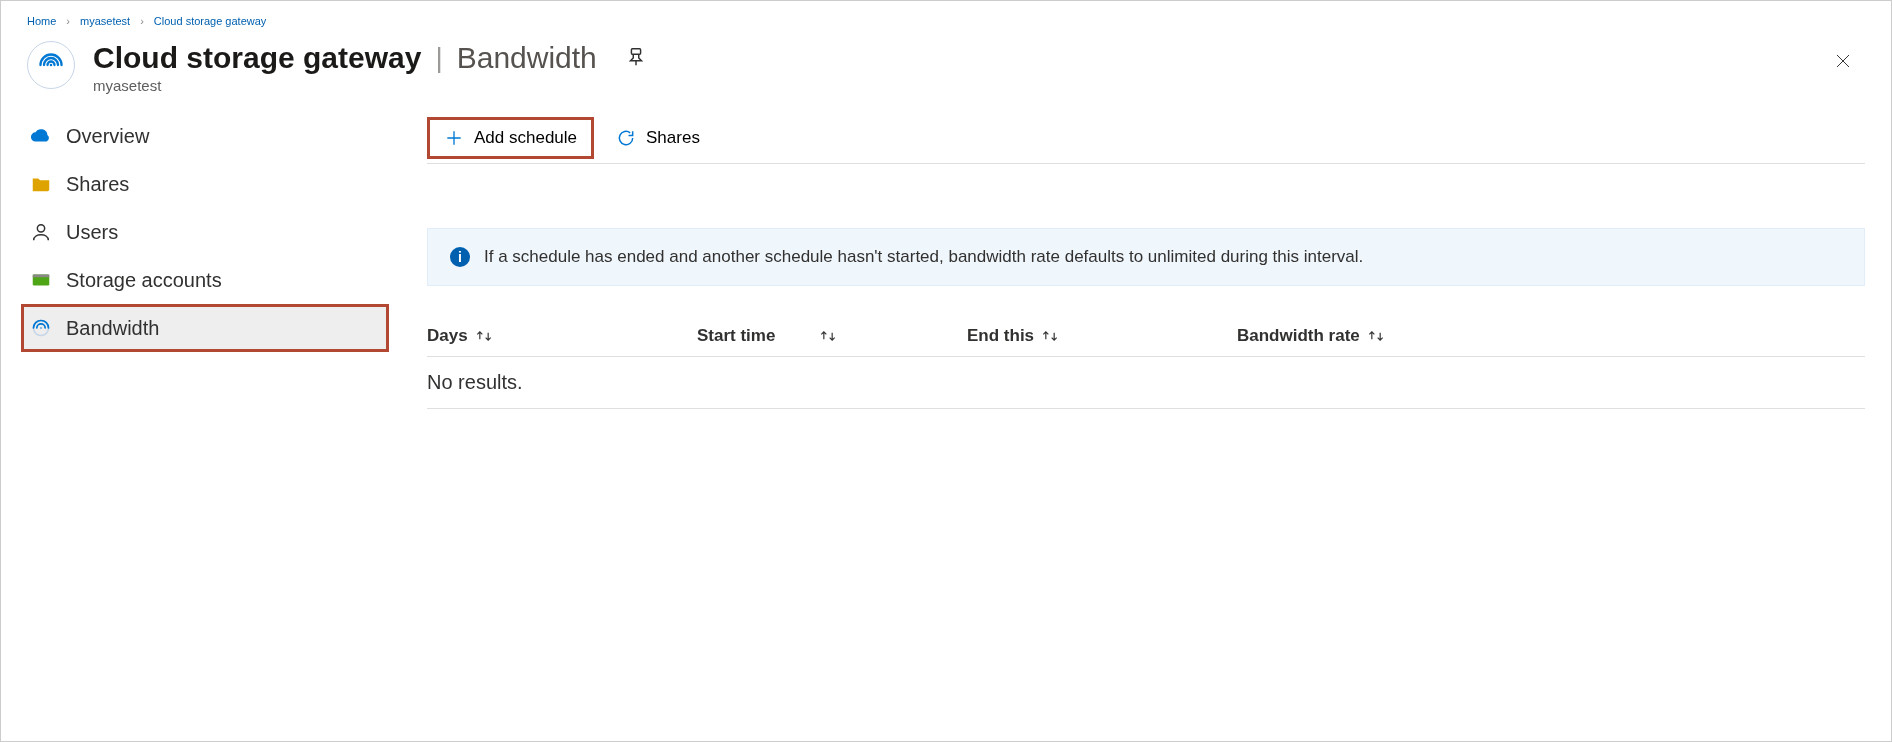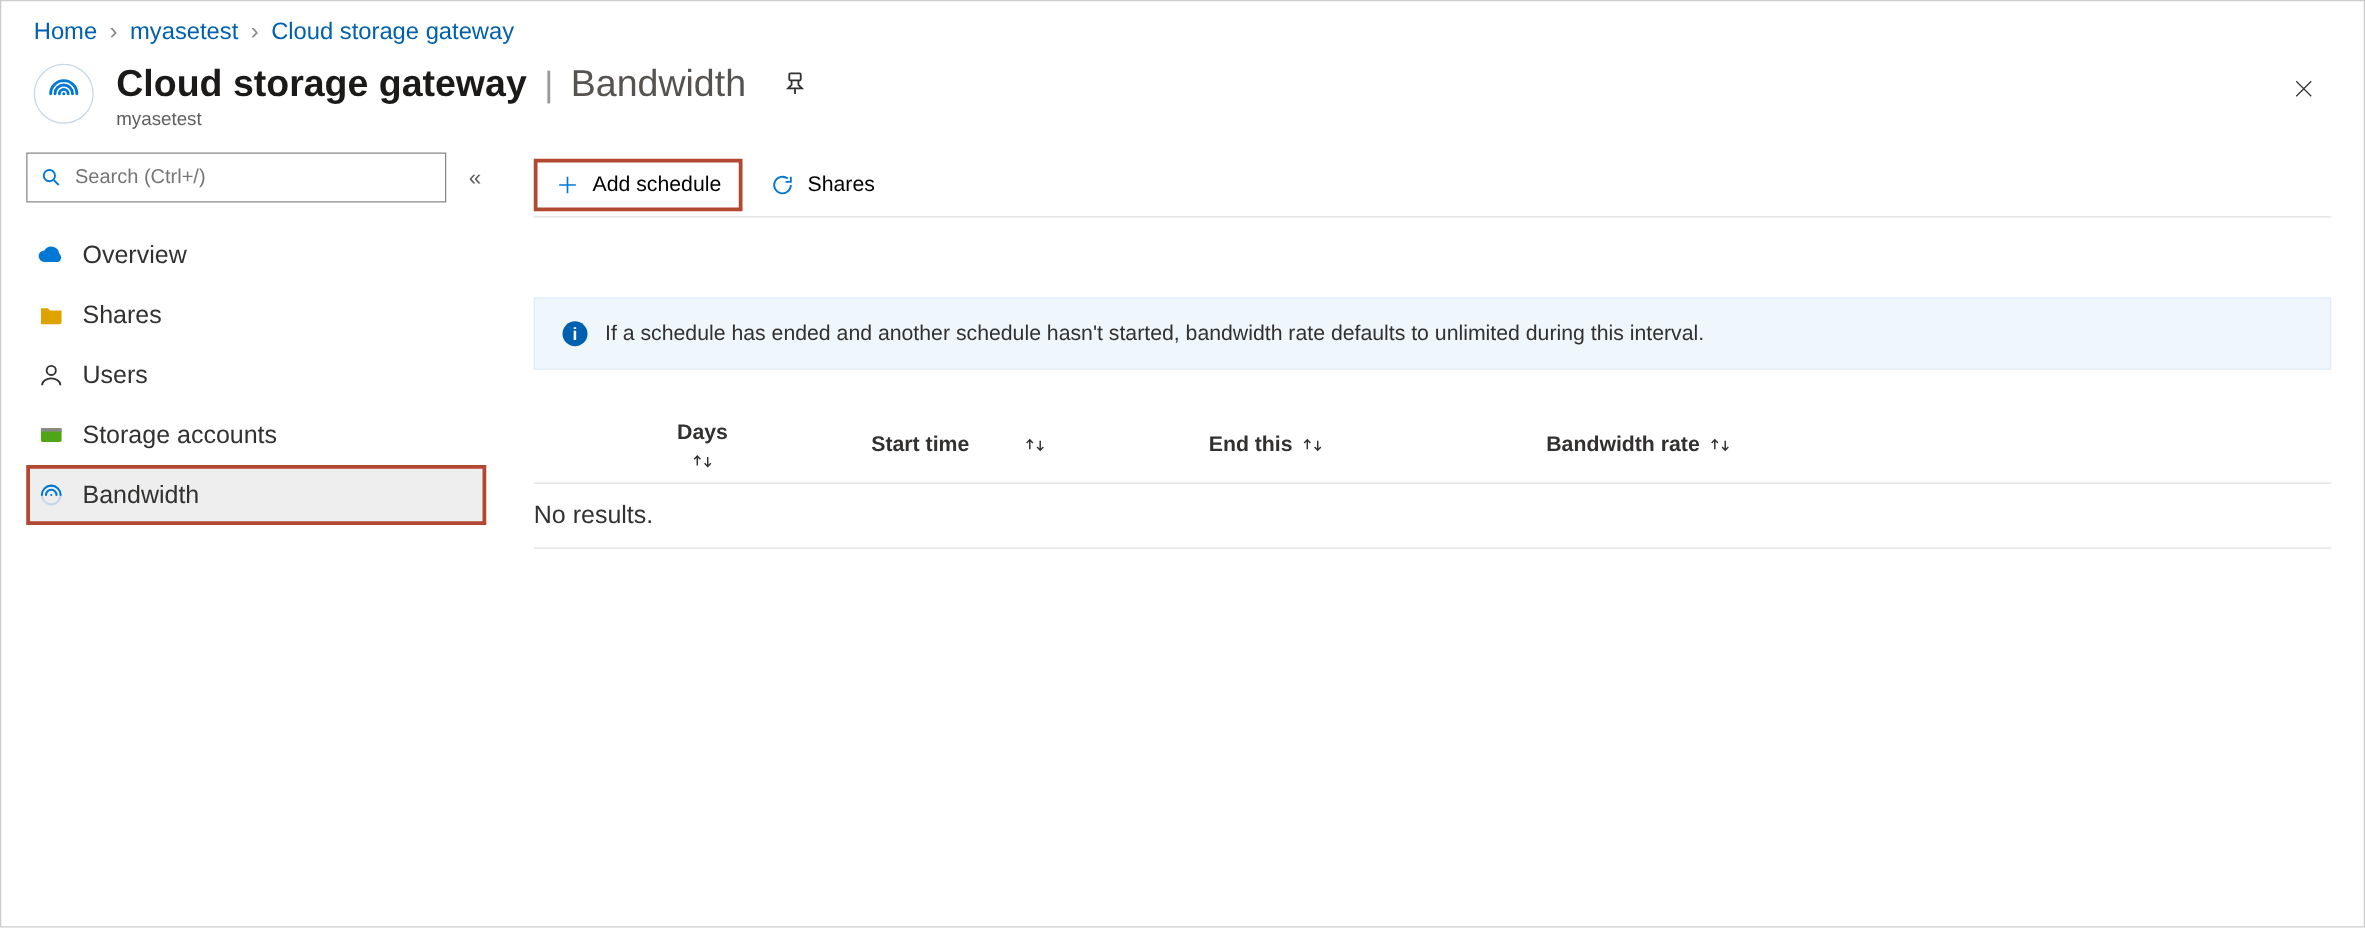--- a/index.html
+++ b/index.html
@@ -14,21 +14,21 @@
     overflow: hidden;
     border: 1px solid #ccc;
   }
 
   
   .breadcrumb {
     display: flex;
     align-items: flex-start;
     gap: 10px;
     padding: 14px 26px 8px 26px;
-    font-size: 19px;
+    font-size: 11px;
   }
   .breadcrumb .crumb { color: #0060b0; cursor:pointer; }
   .breadcrumb .sep { color: #8a8886; }
 
   
   .header {
     display: flex;
     align-items: flex-start;
     padding: 6px 26px 18px 26px;
     position: relative;
@@ -138,21 +138,21 @@
     display:flex;
     border-bottom:1px solid #e1dfdd;
     padding-bottom:10px;
   }
   .th {
     font-size:17px; font-weight:600; color:#323130;
     display:flex; align-items:center; gap:6px;
     cursor:pointer;
   }
   .sort-icon { width:20px; height:14px; }
-  .col-days  { width:270px;flex-direction:column; }
+  .col-days  { width:270px; }
   .col-start { width:270px;gap:43px; }
   .col-end   { width:270px; }
   .col-rate  { width:220px; }
 
   .trow {
     padding:14px 0;
     font-size:20px;
     border-bottom:1px solid #e1dfdd;
   }
 </style>
@@ -194,30 +194,20 @@
   <div class="close-btn">
     <svg width="18" height="18" viewBox="0 0 24 24" stroke="#323130" stroke-width="1.3">
       <path d="M4 4l16 16M20 4L4 20"></path>
     </svg>
   </div>
 </div>
 
 <div class="body">
 
   <div class="sidebar">
-    <div class="search-row">
-      <div class="search-box">
-        <svg viewBox="0 0 24 24" fill="none" stroke="#0078d4" stroke-width="2">
-          <circle cx="10" cy="10" r="6"></circle>
-          <path d="M20 20l-5.5-5.5"></path>
-        </svg>
-        <input type="text" placeholder="Search (Ctrl+/)" style="">
-      </div>
-      <div class="collapse-btn">«</div>
-    </div>
 
     <div class="nav-item">
       <span class="nicon">
         <svg viewBox="0 0 24 24" width="22" height="22">
             <path fill="#0078d4" d="M6 18a5 5 0 0 1 0-10 7 7 0 0 1 13 3 4 4 0 0 1-1 7H6z"></path>
           </svg>
       </span>
       <span>Overview</span>
     </div>
 

